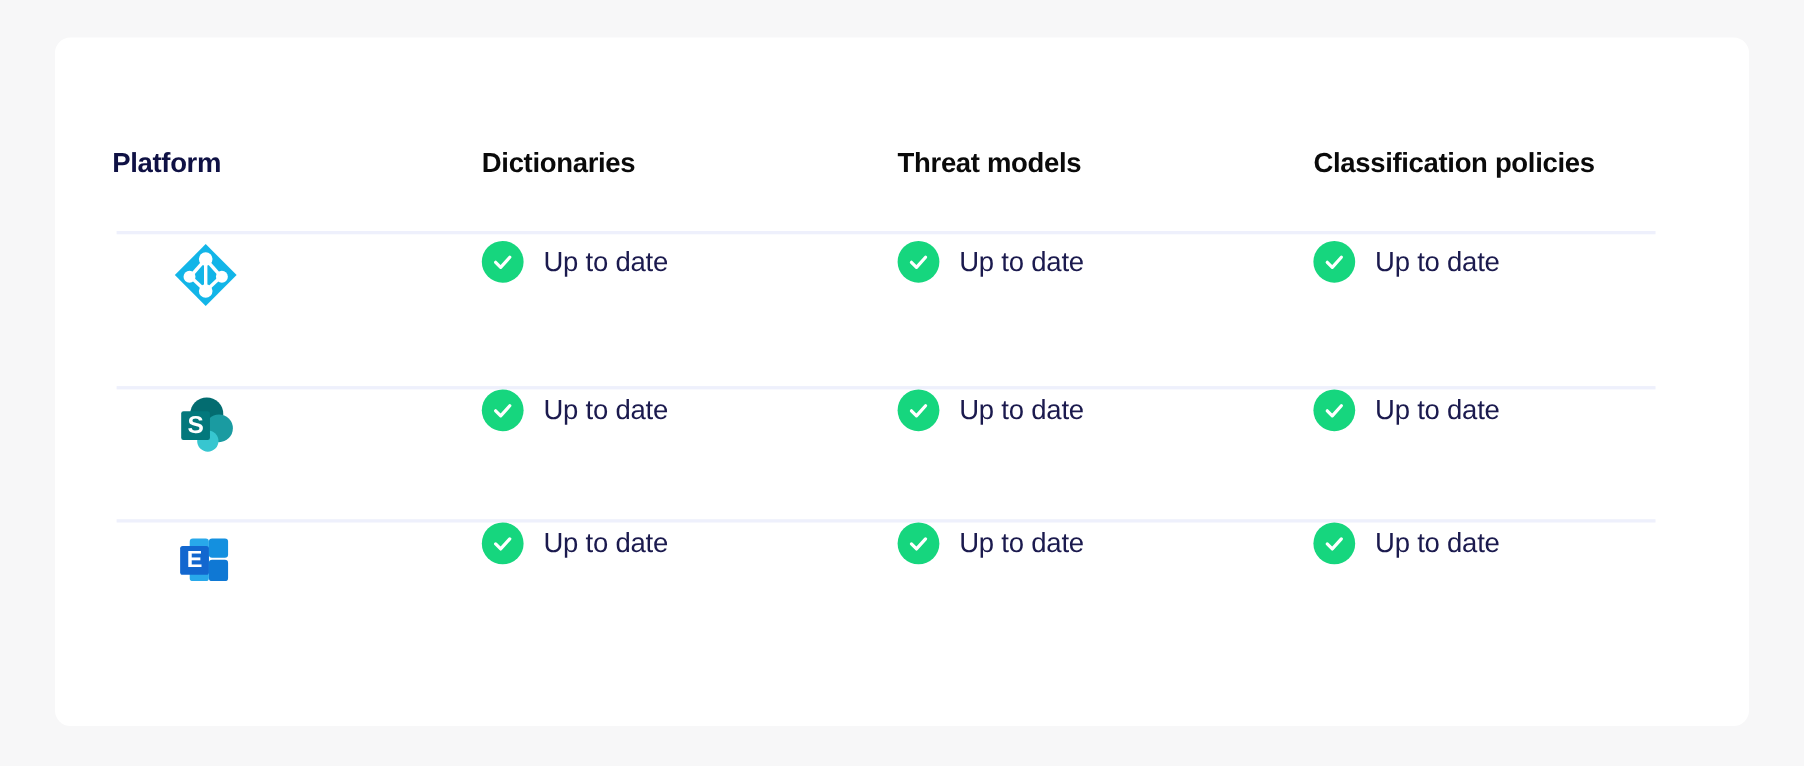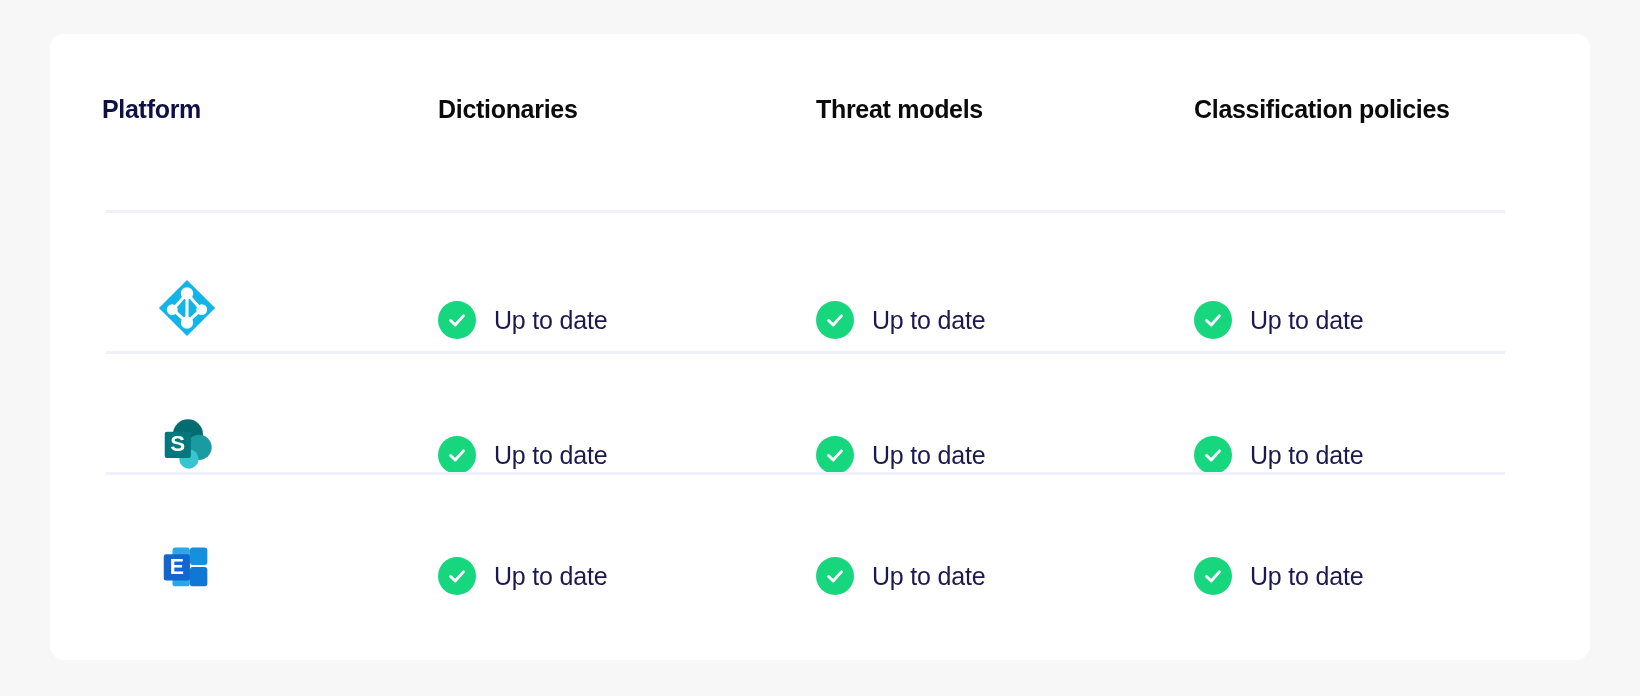--- a/index.html
+++ b/index.html
@@ -36,24 +36,25 @@
     left: 0;
     top: 0;
     width: 100%;
     height: 100%;
   }
 
   
   .table-head {
     position: absolute;
     left: 0;
-    top: 61px;
+    top: 84px;
     width: 100%;
     height: 60px;
     display: flex;
+    align-items: center;
   }
   .col {
     box-sizing: border-box;
   }
   .col-platform {
     width: 350px;
     padding-left: 52px;
   }
   .col-data {
     width: 378px;
@@ -80,21 +81,21 @@
   .divider-2 { top: 317px; }
   .divider-3 { top: 438px; }
 
   
   .row {
     position: absolute;
     left: 0;
     width: 100%;
     height: 120px;
     display: flex;
-    align-items: flex-end;
+    align-items: flex-start;
   }
   .row-1 { top: 185px; }
   .row-2 { top: 320px; }
   .row-3 { top: 441px; }
 
   .platform-cell {
     width: 350px;
     padding-left: 52px;
     box-sizing: border-box;
     display: flex;

